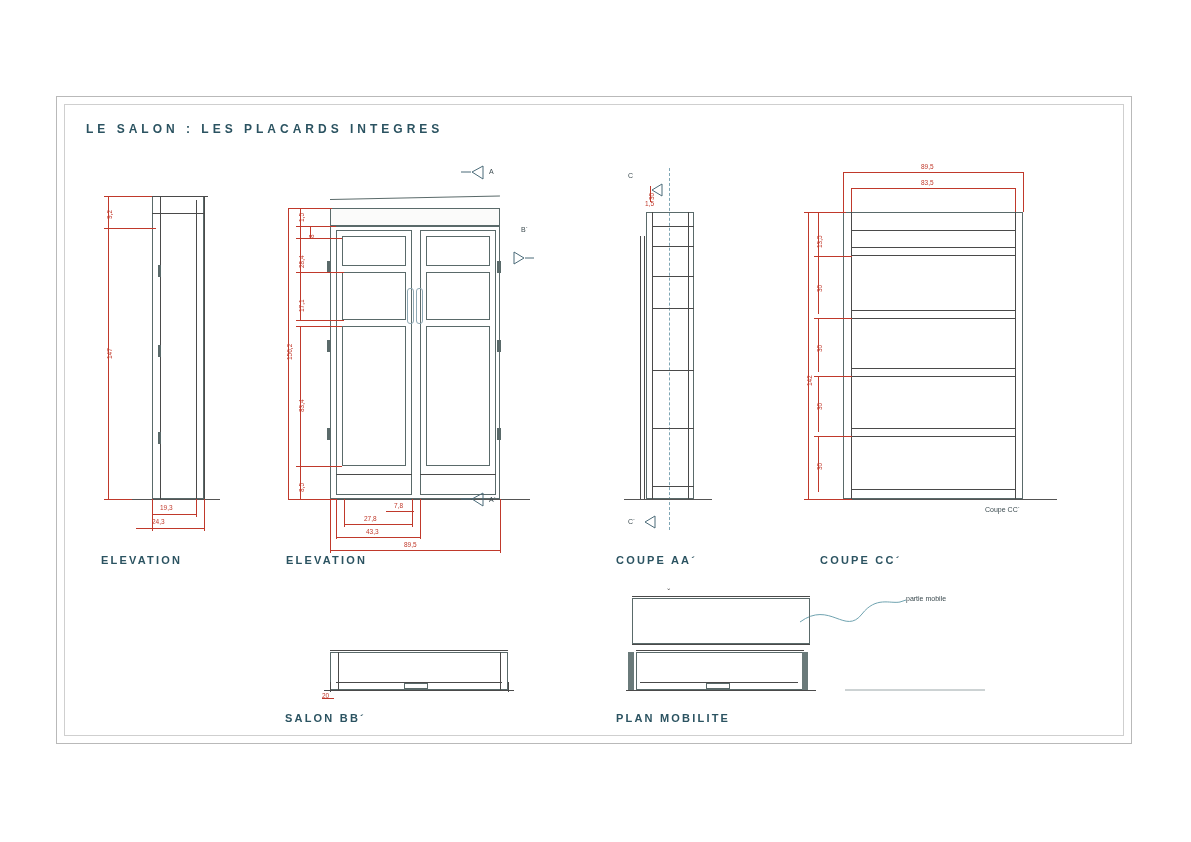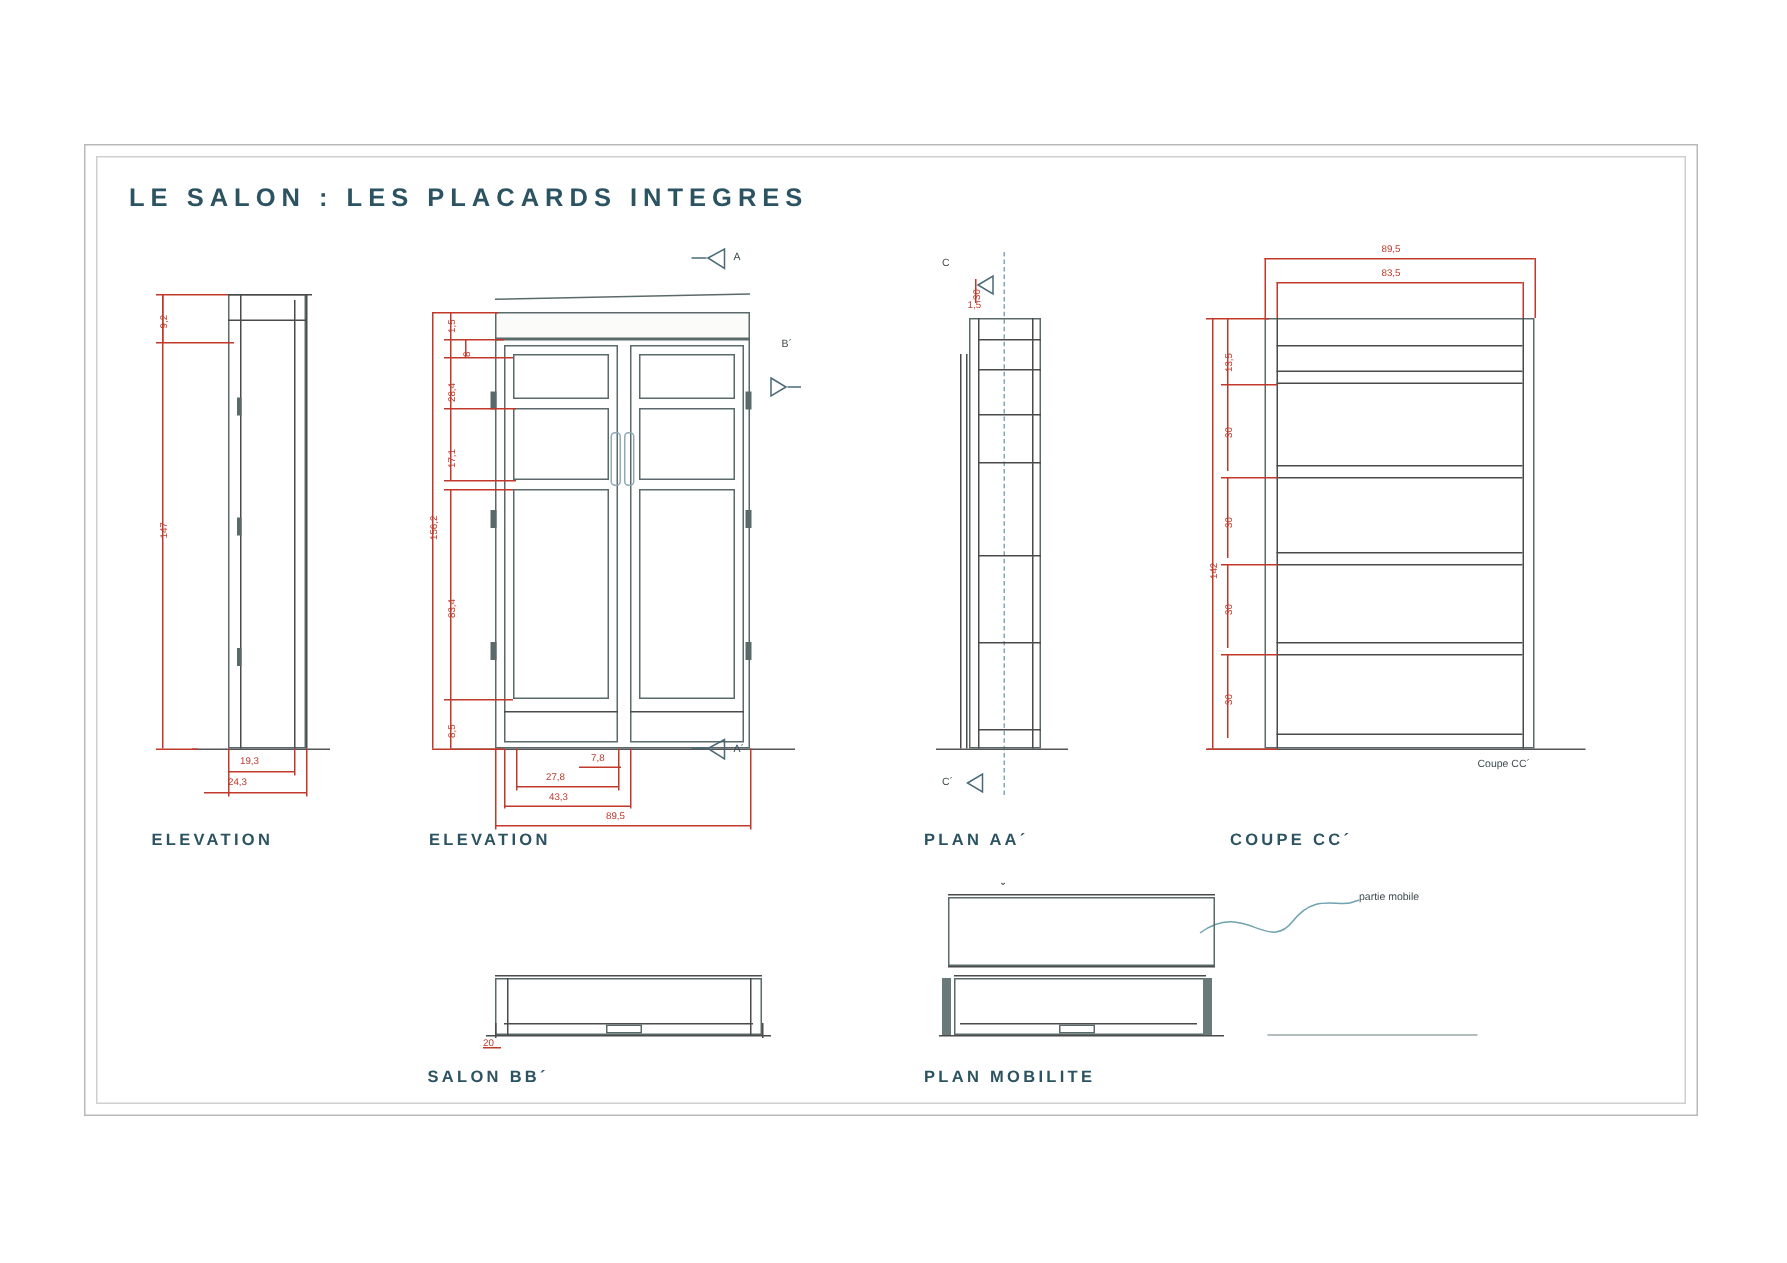--- a/index.html
+++ b/index.html
@@ -33,21 +33,21 @@
     position: absolute;
     left: 64px; top: 104px;
     width: 1060px;
     height: 632px;
     border: 1px solid #cfcfcf;
     box-sizing: border-box;
   }
   .title {
     position: absolute;
     left: 86px; top: 122px;
-    font-size: 17px;
+    font-size: 12px;
     letter-spacing: 4px;
     color: #2b5361;
     font-weight: bold;
     white-space: nowrap;
   }
   .view-label {
     position: absolute;
     font-size: 11px;
     letter-spacing: 2.2px;
     color: #2b5361;
@@ -279,21 +279,21 @@
     <div class="ln v" style="left:644px; top:236px; height:263px;"></div>
     <div class="ground" style="left:624px; top:499px; width:88px;"></div>
 
     <div class="dimline dim-v" style="left:650px; top:186px; height:16px;"></div>
     <div class="dimtext rot" style="left:648px; top:200px;">30</div>
     <div class="dimtext" style="left:645px; top:200px;">1,5</div>
 
     <div class="marker" style="left:628px; top:172px;">C</div>
     <div class="marker" style="left:628px; top:518px;">C´</div>
 
-    <div class="view-label" style="left:616px; top:554px;">PLAN AA´</div>
+    <div class="view-label" style="left:616px; top:554px;">COUPE AA´</div>
   </div>
 
   <div>
     <div class="panel" style="left:843px; top:212px; width:180px; height:287px;"></div>
     <div class="ln v" style="left:851px; top:212px; height:287px;"></div>
     <div class="ln v" style="left:1015px; top:212px; height:287px;"></div>
     <div class="ln h" style="left:851px; top:230px; width:164px;"></div>
     <div class="ln h" style="left:851px; top:247px; width:164px;"></div>
     <div class="ln h" style="left:851px; top:255px; width:164px;"></div>
     <div class="ln h" style="left:851px; top:310px; width:164px;"></div>

